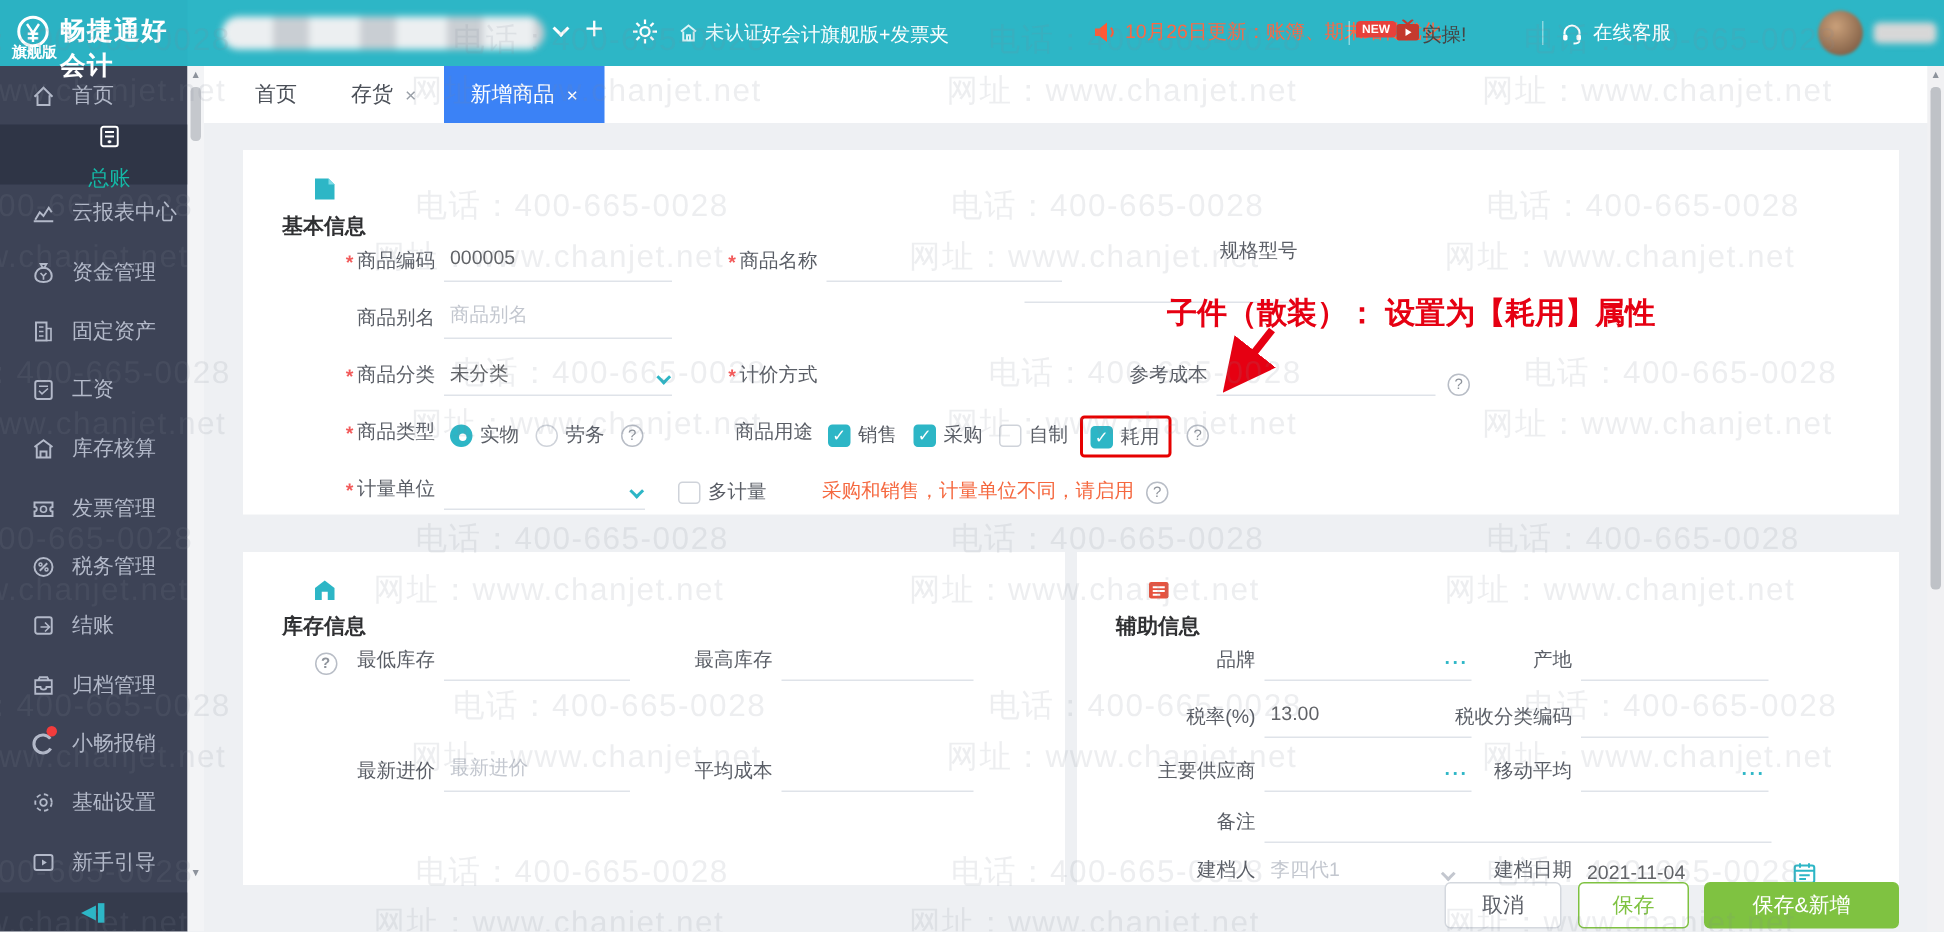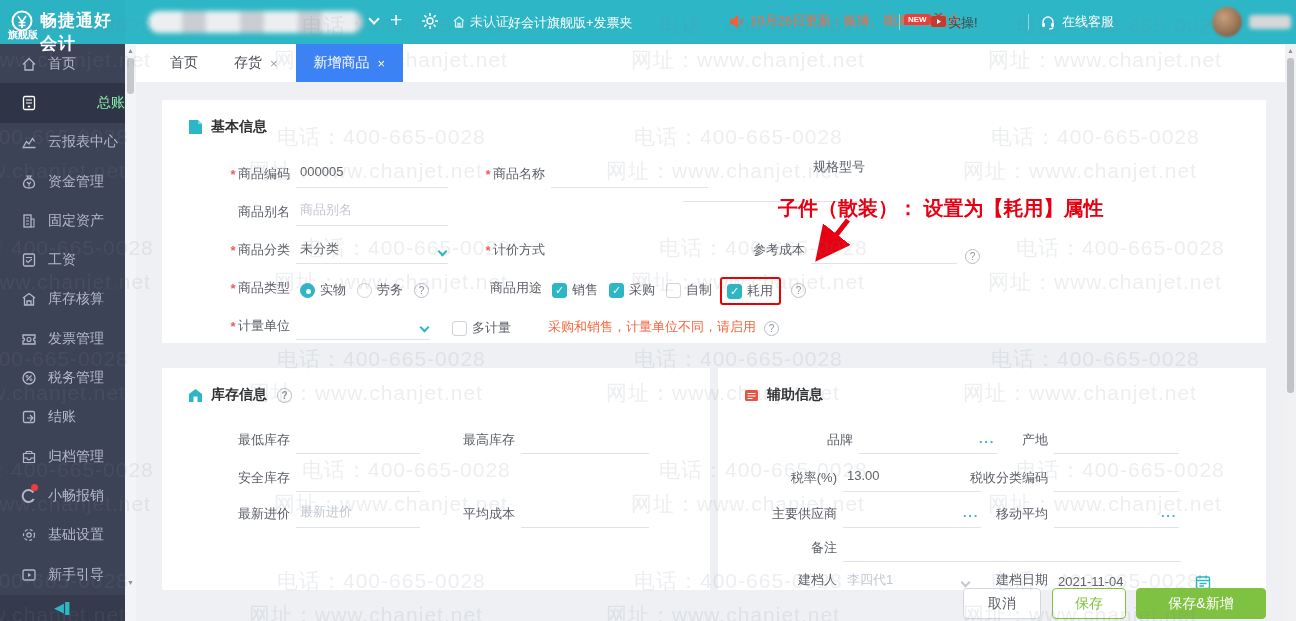--- a/index.html
+++ b/index.html
@@ -26,40 +26,40 @@
   #newbadge { position:absolute; left:904px; top:14px; background:#e7413b; color:#fff; font-size:8px; font-weight:bold; padding:1px 4px; border-radius:3px 3px 3px 0; }
   #tvicon { position:absolute; left:930px; top:13px; }
   #practice { position:absolute; left:948px; top:14px; color:#454545; font-size:13px; }
   #support { position:absolute; left:1040px; top:13px; color:#fff; display:flex; align-items:center; gap:6px; font-size:13px; cursor:pointer; }
   #avatar { position:absolute; left:1212px; top:7px; width:30px; height:30px; border-radius:50%; background:radial-gradient(circle at 40% 35%,#caa07a,#6e4e38); filter:blur(1px); cursor:pointer; }
   #name-blur { position:absolute; left:1249px; top:15px; width:42px; height:14px; background:#d7d7d7; }
 
   
   #sidebar { position:absolute; left:0; top:44px; width:125px; height:577px; background:#3d4356; z-index:4; }
   .s-item { height:39.3px; display:flex; align-items:center; padding-left:21px; gap:11px; color:#b3b9c9; font-size:14px; cursor:pointer; position:relative; }
-  .s-item.sel { background:#2f3546; color:#86efac; }
+  .s-item.sel { background:#2f3546; color:#14b8a6;flex-direction:column; }
   .s-item svg { flex:0 0 auto; }
   .reddot { position:absolute; left:31px; top:8px; width:7px; height:7px; background:#f23c3c; border-radius:50%; }
   #side-foot { position:absolute; left:0; top:551px; width:125px; height:26px; background:#353b4c; color:#2db6c6; text-align:center; line-height:26px; font-size:13px; cursor:pointer; letter-spacing:-2px; }
   
   #side-sb { position:absolute; left:125px; top:44px; width:11px; height:577px; background:#f3f4f6; z-index:4; }
   #side-sb .thumb { position:absolute; left:2px; top:14px; width:7px; height:36px; background:#c5c8cd; border-radius:3px; }
   .sb-arrow { position:absolute; left:0; width:11px; text-align:center; font-size:7px; color:#8d939c; }
 
   
   #tabbar { position:absolute; left:136px; top:44px; width:1149px; height:38px; background:#fff; z-index:3; display:flex; align-items:stretch; }
   .tab { display:flex; align-items:center; gap:8px; padding:0 18px; font-size:14px; color:#4a4f57; cursor:pointer; }
   .tab .x { color:#9aa0a8; font-size:13px; }
   .tab.active { background:#3b82f6; color:#fff; }
   .tab.active .x { color:#fff; }
 
   
   #content { position:absolute; left:136px; top:82px; width:1149px; height:539px; background:#eef0f3; }
   .card { position:absolute; background:#fff; }
-  .sec-head { position:absolute; left:26px; top:18px; display:flex; align-items:center; gap:8px; font-size:14px; font-weight:bold; color:#303133; }
+  .sec-head { position:absolute; left:26px; top:18px; display:flex; align-items:center; gap:8px; font-size:14px; font-weight:bold; color:#303133;flex-direction:column; }
   .fg { position:absolute; display:flex; align-items:flex-end; height:30px; }
   .lbl { display:inline-flex; justify-content:flex-end; align-items:center; gap:3px; font-size:13px; color:#5a5e66; padding-bottom:5px; white-space:nowrap; }
   .req { color:#f25a5a; font-weight:bold; }
   .inp { border-bottom:1px solid #dfe3e9; height:28px; display:flex; align-items:flex-end; padding:0 2px 5px 4px; font-size:13px; color:#606266; margin-left:6px; position:relative; background:transparent; }
   input.inp { outline:none; border-top:none; border-left:none; border-right:none; display:block; padding:0 2px 5px 4px; }
   input.inp::placeholder { color:#c3c7cf; }
   .sel { cursor:pointer; justify-content:space-between; }
   .sel .chev { width:7px; height:7px; border-color:#2db6c6; margin-bottom:3px; }
   .sel.dis { color:#c3c7cf; }
   .sel.dis .chev { border-color:#c3c7cf; }
@@ -422,26 +422,20 @@
           <span>最低库存</span>
         </span>
       <input class="inp" style="width: 124px;" value="">
     </div>
     <div class="fg" style="left:225px; top:56px;">
       <span class="lbl" style="width:128px">
           <span>最高库存</span>
         </span>
       <input class="inp" style="width: 128px;" value="">
     </div>
-    <div class="fg" style="left:0; top:94px;">
-      <span class="lbl" style="width:128px">
-          <span>安全库存</span>
-        </span>
-      <input class="inp" style="width: 124px;" value="">
-    </div>
     <div class="fg" style="left:0; top:130px;">
       <span class="lbl" style="width:128px">
           <span>最新进价</span>
         </span>
       <input class="inp" style="width: 124px;" placeholder="最新进价">
     </div>
     <div class="fg" style="left:225px; top:130px;">
       <span class="lbl" style="width:128px">
           <span>平均成本</span>
         </span>
@@ -450,21 +444,21 @@
   </div>
 
   <div class="card" style="left:582px; top:286px; width:548px; height:222px;">
     <div class="sec-head">
       <svg width="15" height="15" viewBox="0 0 15 15">
           <rect x="1" y="2" width="13" height="11" rx="1.5" fill="#e7533f"></rect>
           <path d="M3.5 5.5h8M3.5 8h8M3.5 10.5h5" stroke="#fff" stroke-width="1.2"></path>
         </svg>
       <span>辅助信息</span>
     </div>
-    <div class="fg" style="left:16px; top:56px;">
+    <div class="fg" style="left:0; top:56px;">
       <span class="lbl" style="width:119px">
           <span>品牌</span>
         </span>
       <div class="inp" style="width:138px">
           <span></span>
           <span class="dots">···</span>
         </div>
     </div>
     <div class="fg" style="left:212px; top:56px;">
       <span class="lbl" style="width:118px">

